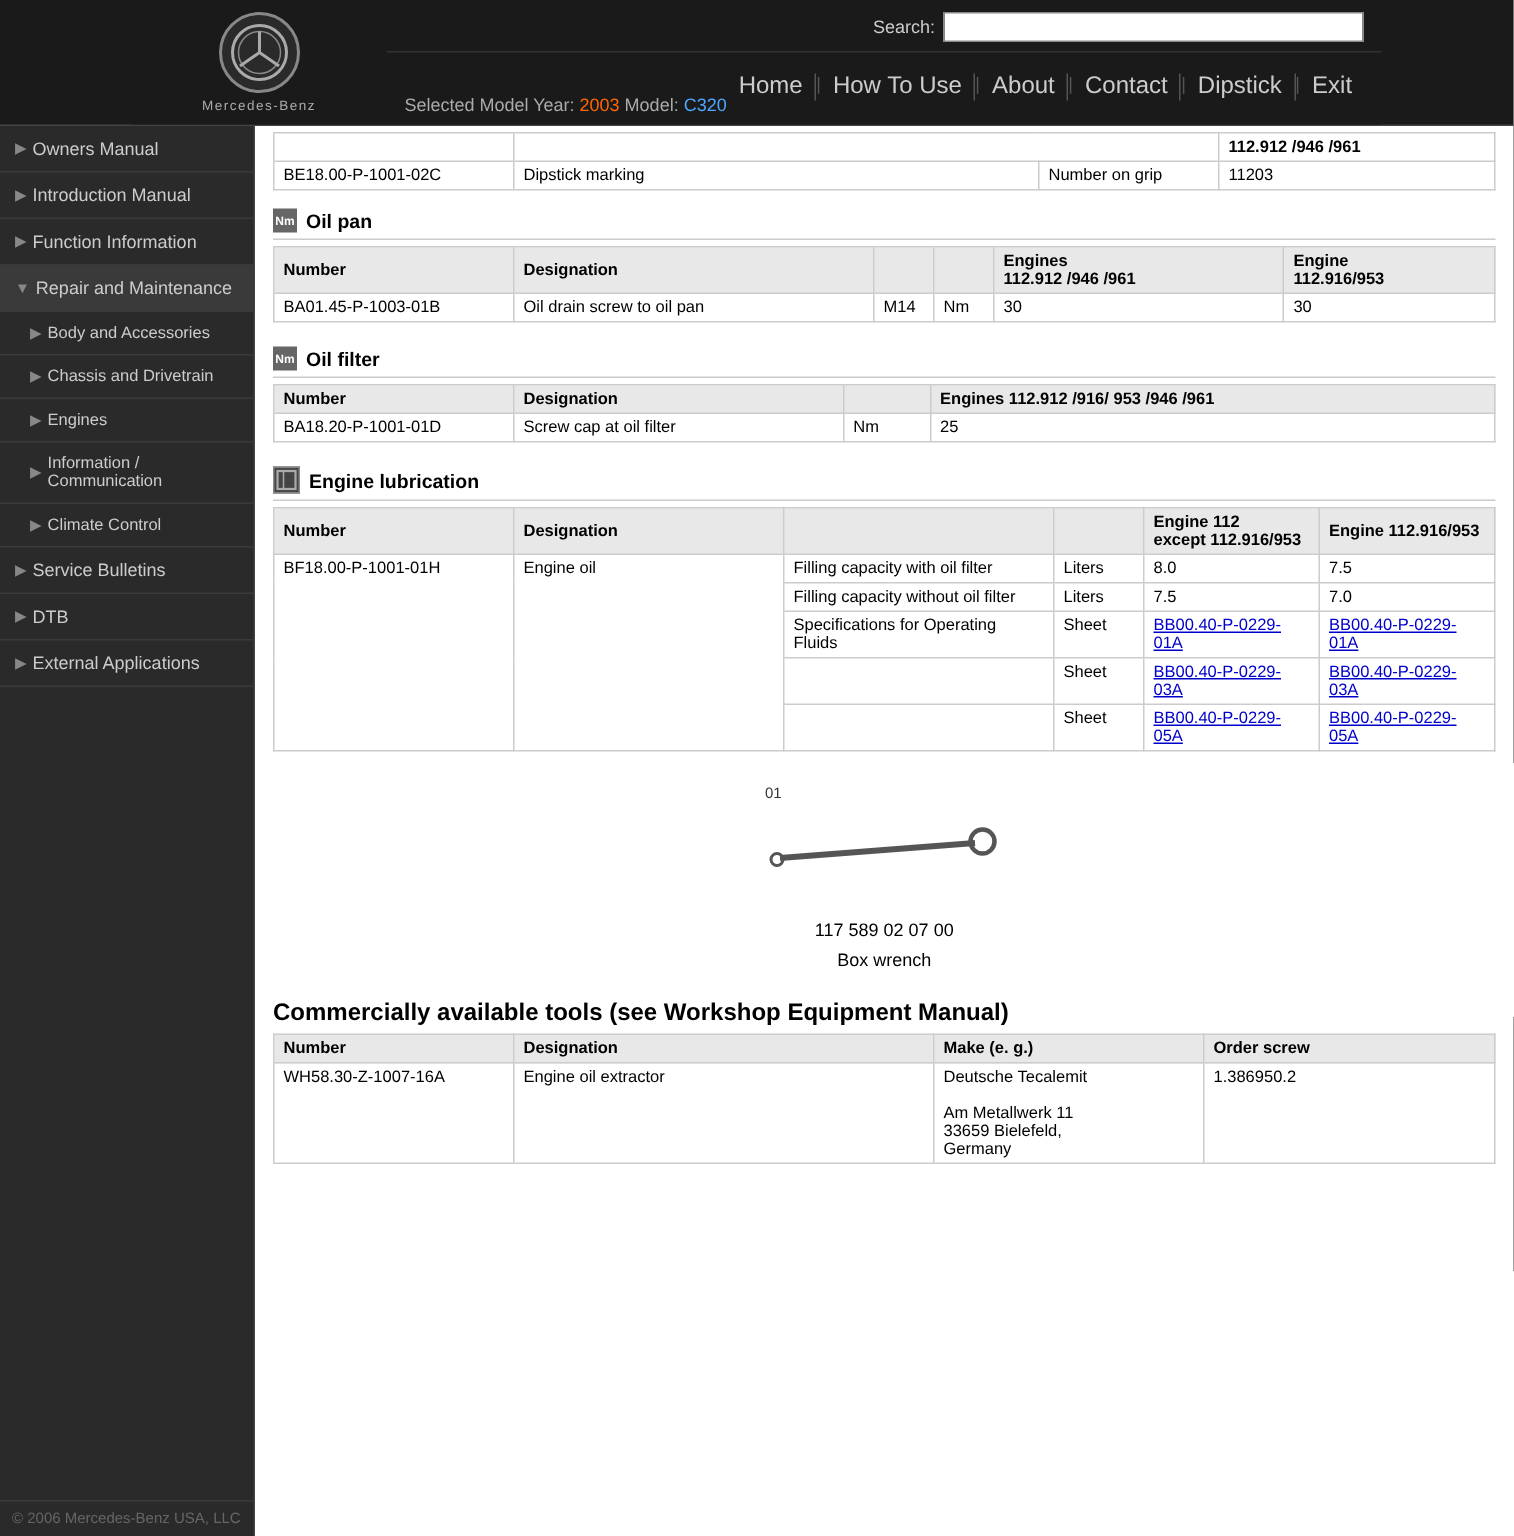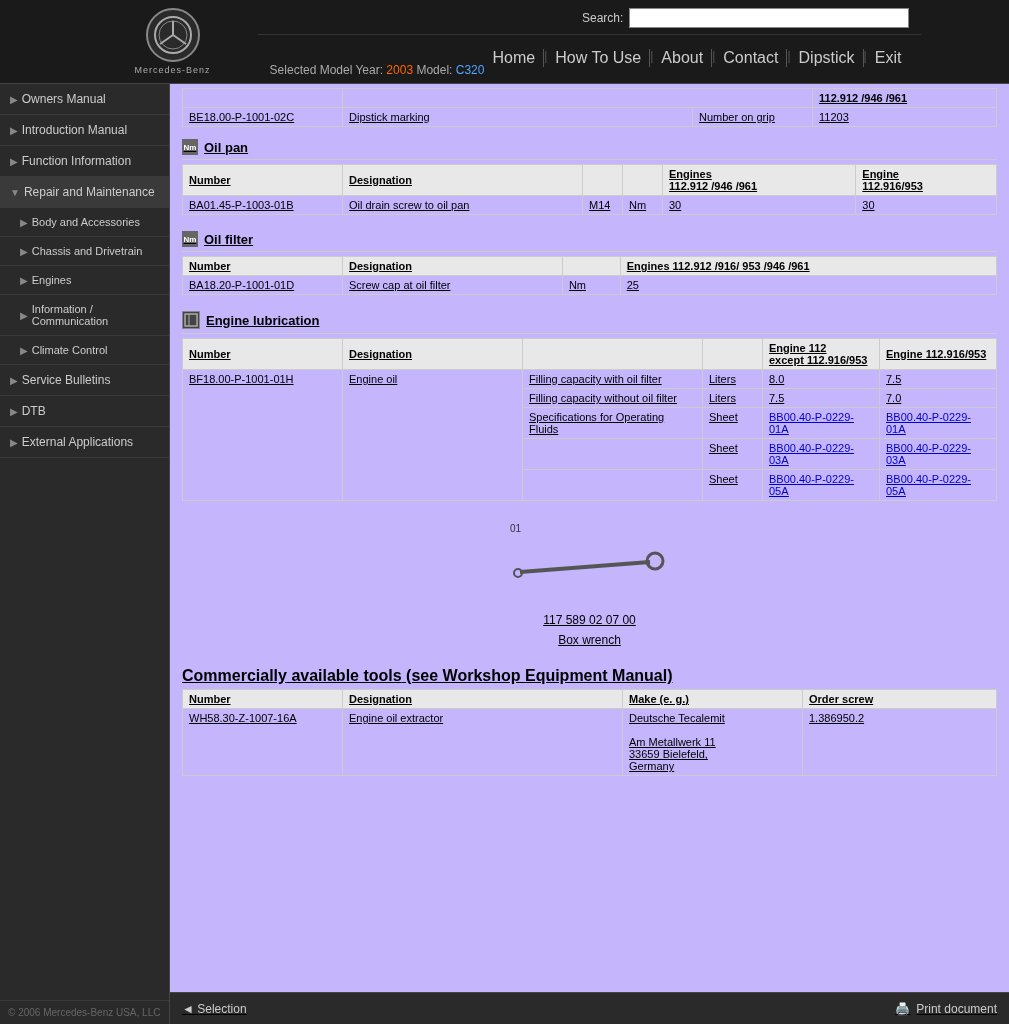--- a/index.html
+++ b/index.html
@@ -24,21 +24,21 @@
 
     
     #sidebar { width: 170px; background: #2a2a2a; border-right: 1px solid #444; overflow-y: auto; flex-shrink: 0; display: flex; flex-direction: column; }
     .sidebar-item { padding: 8px 10px; color: #ccc; cursor: pointer; border-bottom: 1px solid #3a3a3a; font-size: 12px; display: flex; align-items: center; gap: 4px; }
     .sidebar-item.active { background: #3a3a3a; }
     .sidebar-item .arrow { font-size: 10px; color: #888; }
     .sidebar-item.sub { padding-left: 20px; font-size: 11px; }
     #sidebar-footer { margin-top: auto; padding: 6px 8px; color: #666; font-size: 10px; border-top: 1px solid #3a3a3a; }
 
     
-    #content { flex: 1; background: #c4b5fd; overflow: hidden; display: flex; flex-direction: column; text-decoration: underline; }
+    #content { flex: 1; background: #ffffff; overflow: hidden; display: flex; flex-direction: column; }
     #content-scroll { flex: 1; overflow-y: scroll; padding: 0; }
 
     
     .section { padding: 8px 12px 4px 12px; }
     .section-header { display: flex; align-items: center; gap: 6px; font-size: 13px; font-weight: bold; padding: 4px 0; border-bottom: 1px solid #ccc; margin-bottom: 4px; }
     .section-icon { width: 16px; height: 16px; background: #666; display: inline-flex; align-items: center; justify-content: center; color: #fff; font-size: 8px; font-weight: bold; flex-shrink: 0; }
 
     table { width: 100%; border-collapse: collapse; font-size: 11px; }
     th { background: #e8e8e8; border: 1px solid #ccc; padding: 3px 6px; text-align: left; font-weight: bold; font-size: 11px; }
     td { border: 1px solid #ccc; padding: 3px 6px; vertical-align: top; font-size: 11px; }
@@ -337,22 +337,15 @@
 33659 Bielefeld,
 Germany</td>
               <td>1.386950.2</td>
             </tr>
           </tbody>
         </table>
       </div>
 
     </div>
 
-    <div id="bottom-bar">
-      <div id="selection-btn" style="color:#ccc; font-size:12px; cursor:pointer;">◄ Selection</div>
-      <div id="print-btn" style="color:#ccc; font-size:12px; cursor:pointer; display:flex; align-items:center; gap:6px;">
-        <span>🖨️</span>
-        <span>Print document</span>
-      </div>
-    </div>
   </div>
 
 </div>
 
 </body></html>

